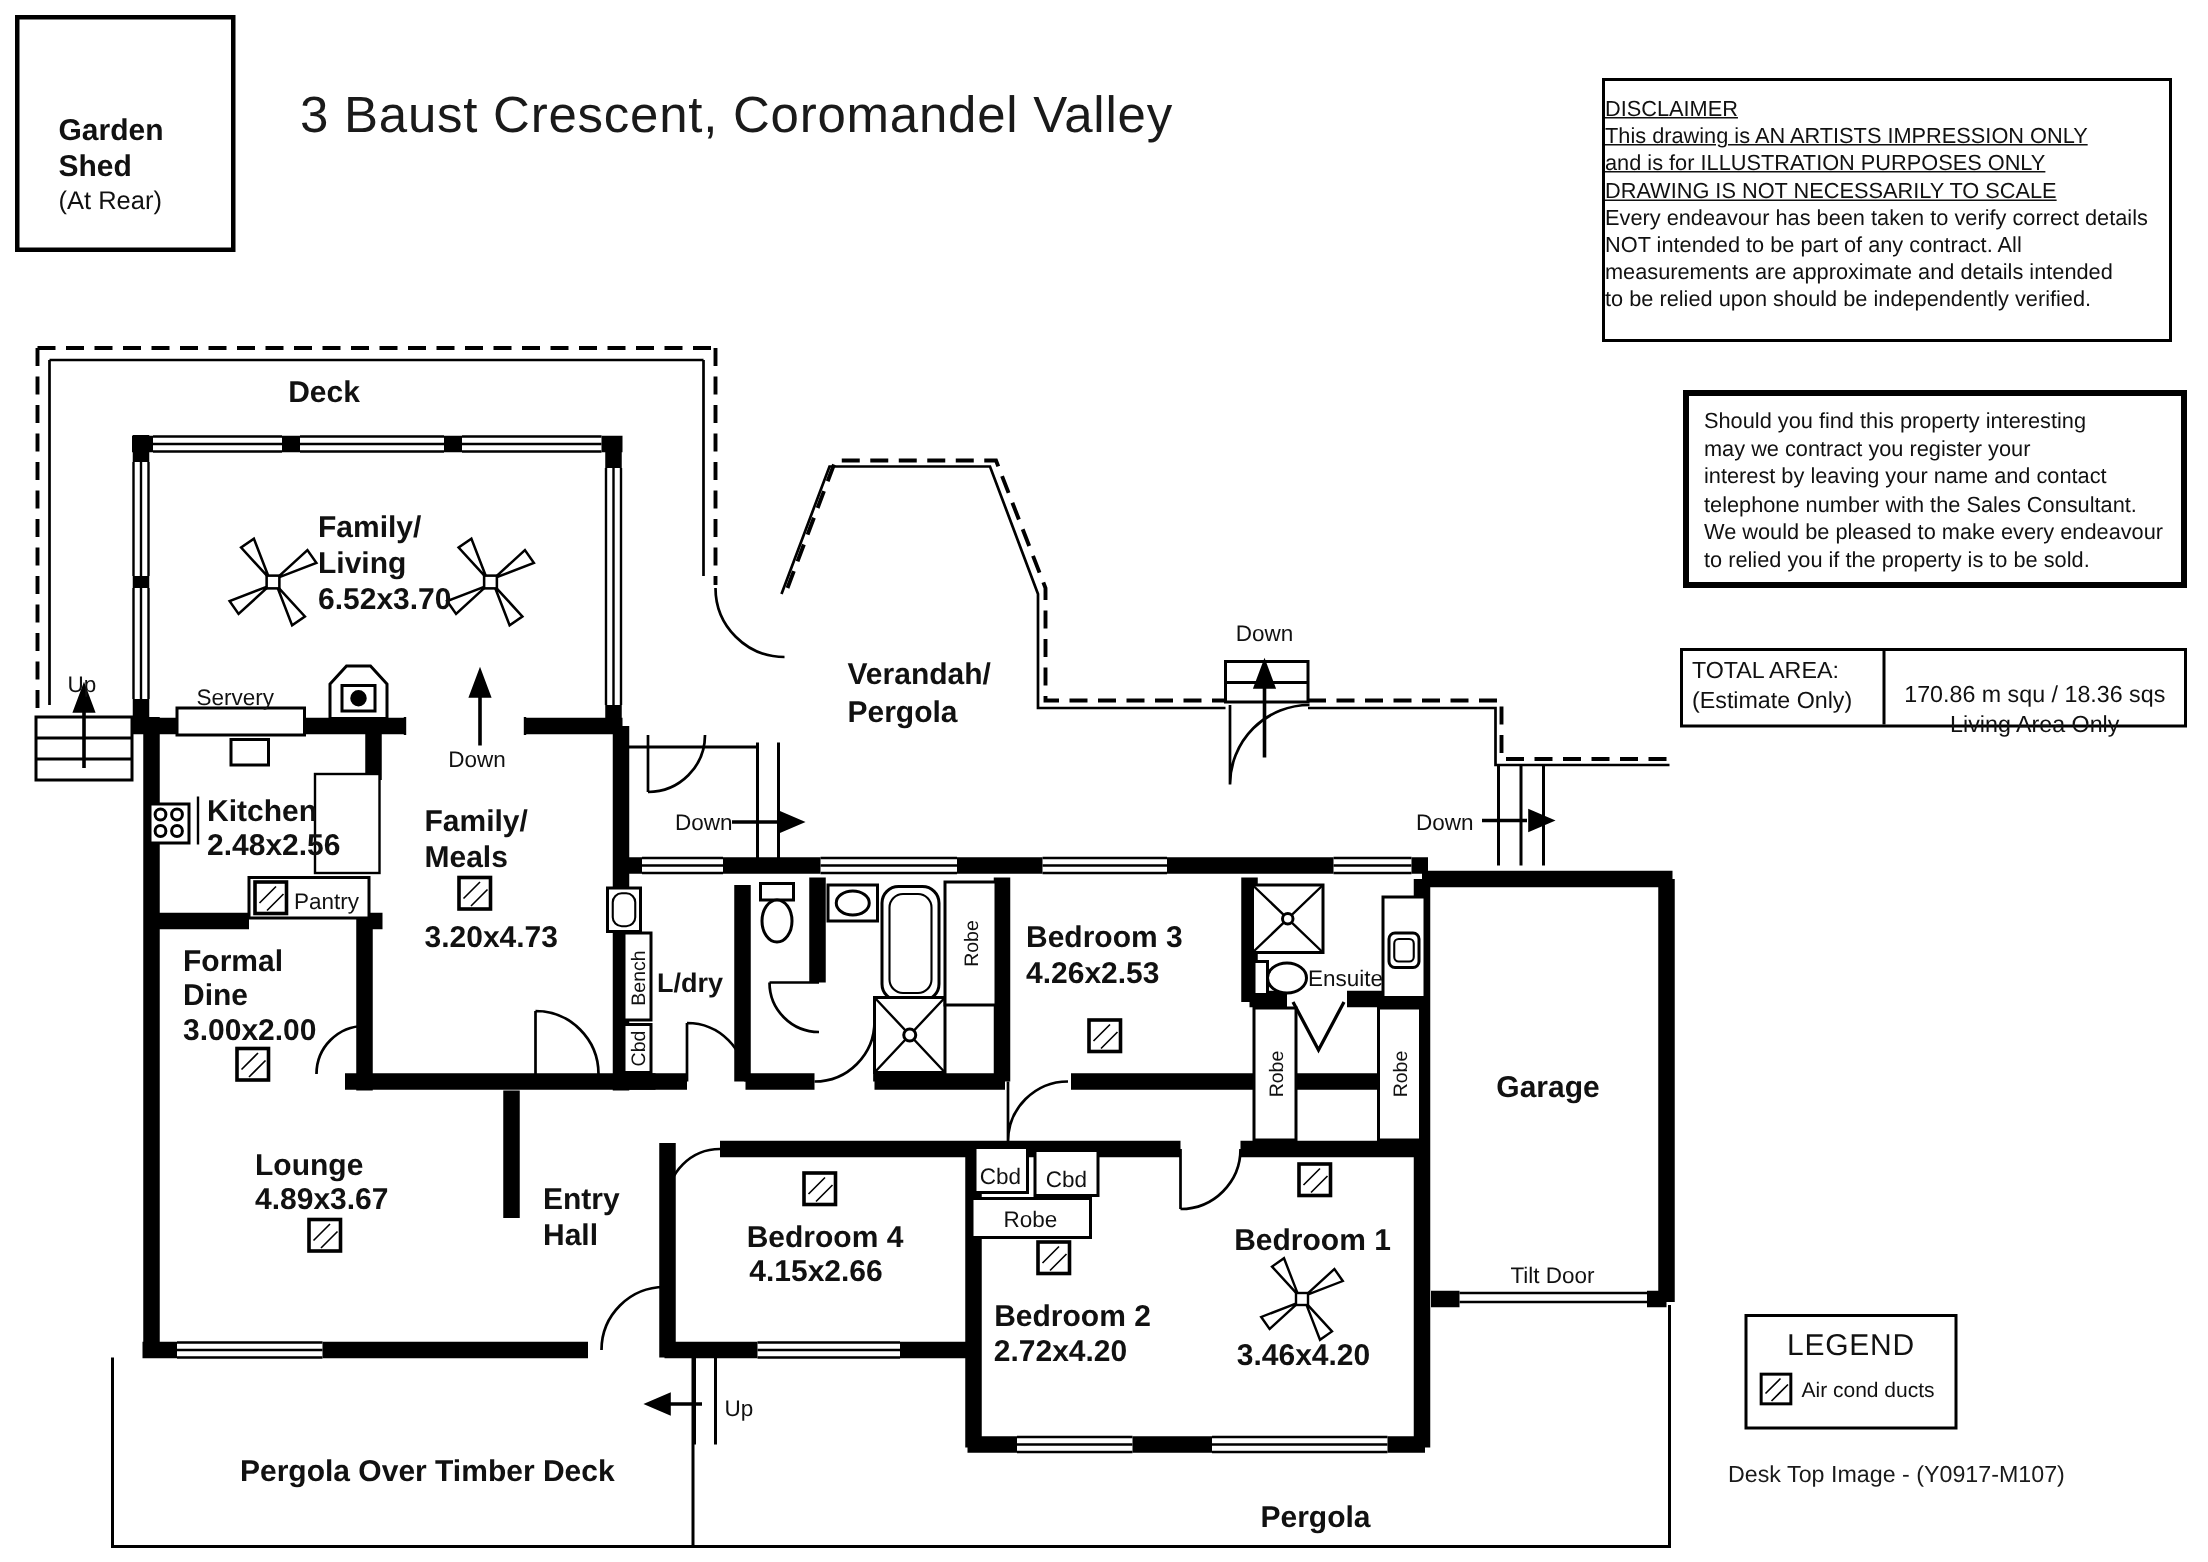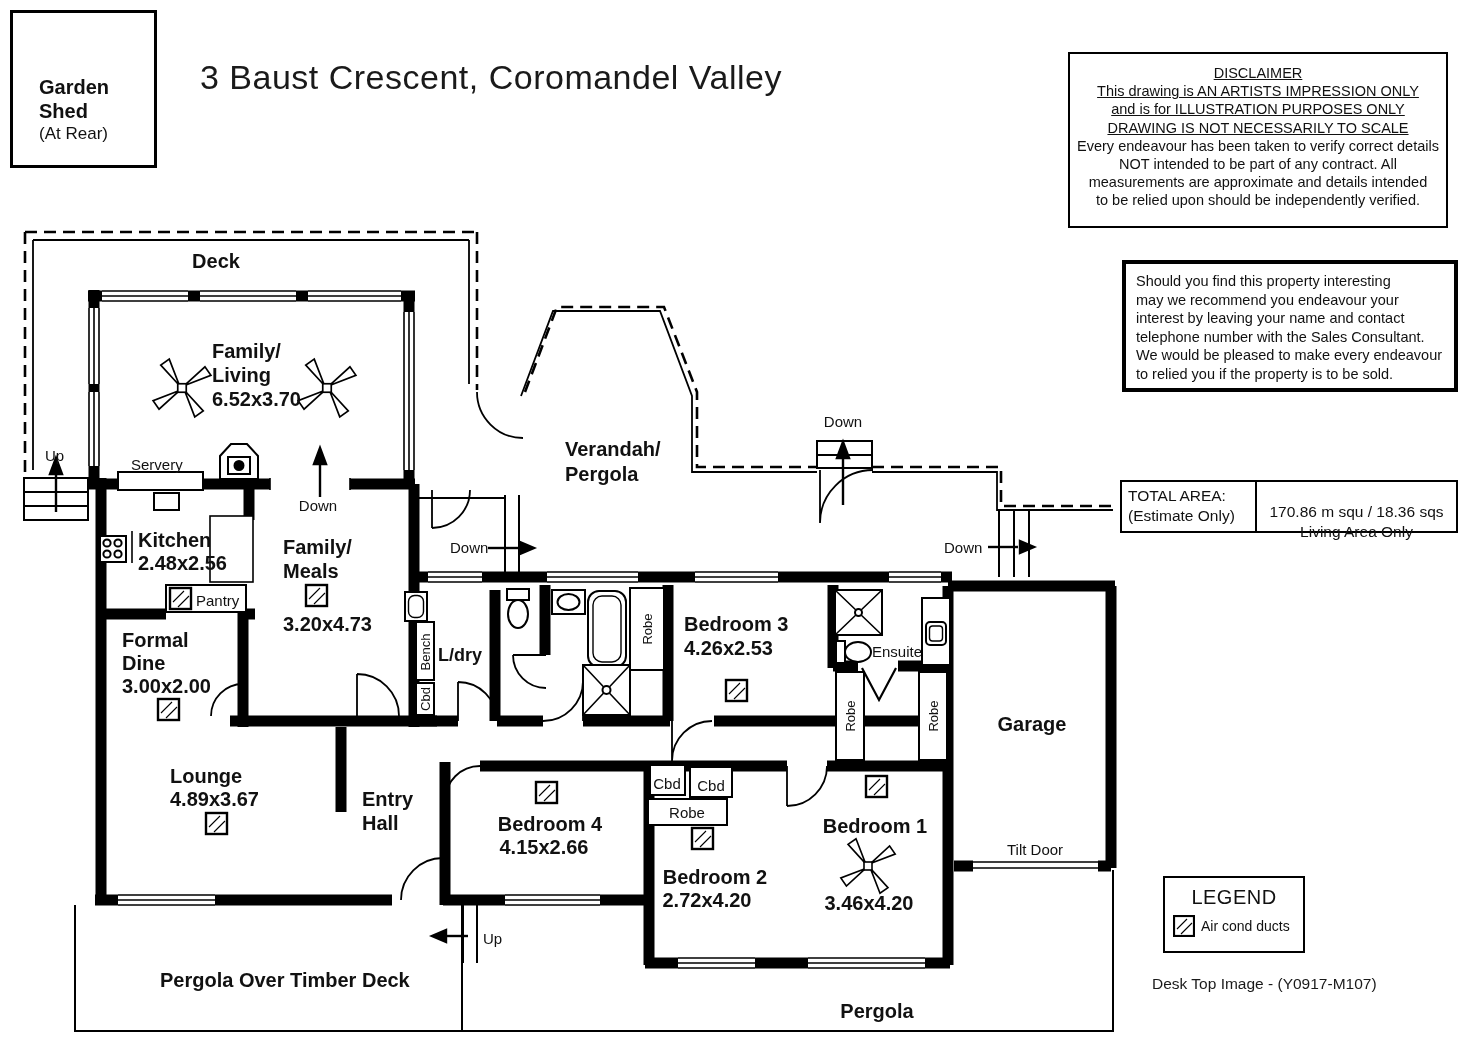--- a/index.html
+++ b/index.html
@@ -7,27 +7,27 @@
        font-family:"Liberation Sans",sans-serif;color:#111;}
   .abs{position:absolute;}
   
   #garden-shed{left:10px;top:10px;width:147px;height:158px;border:3px solid #000;box-sizing:border-box;padding-top:62px;padding-left:26px;}
   #garden-shed .b{font-weight:bold;font-size:20px;line-height:24px;}
   #garden-shed .r{font-size:17px;line-height:22px;}
   
   #title{left:200px;top:58px;font-size:34px;color:#1a1a1a;letter-spacing:.5px;}
   
   #disclaimer{left:1068px;top:52px;width:380px;height:176px;border:2px solid #000;box-sizing:border-box;
-              text-align:center;font-size:14.5px;line-height:18.2px;padding-top:10px;}
+              text-align:left;font-size:14.5px;line-height:18.2px;padding-top:10px;}
   #disclaimer .u{text-decoration:underline;}
   
   #register{left:1122px;top:260px;width:336px;height:132px;border:4px solid #000;box-sizing:border-box;
             font-size:14.5px;line-height:18.5px;padding:8px 0 0 10px;}
   
-  #total-area{left:1120px;top:432px;width:338px;height:53px;border:2.5px solid #000;box-sizing:border-box;display:flex;font-size:15.5px;margin-top:48px;}
+  #total-area{left:1120px;top:432px;width:338px;height:53px;border:2.5px solid #000;box-sizing:border-box;display:flex;font-size:15.5px;}
   #total-area .cell-l{width:135px;border-right:2.5px solid #000;box-sizing:border-box;padding:4px 0 0 6px;line-height:20px;}
   #total-area .cell-r{flex:1;text-align:center;padding-top:20px;line-height:20px;}
   
   #legend{left:1163px;top:876px;width:142px;height:77px;border:2.5px solid #000;box-sizing:border-box;text-align:center;}
   #legend .t{font-size:20px;margin-top:8px;letter-spacing:.5px;}
   #legend .row{display:flex;align-items:center;justify-content:flex-start;margin:6px 0 0 8px;font-size:14px;}
   #legend .row svg{margin-right:6px;}
   
   #footer{left:1152px;top:975px;font-size:15.5px;color:#1a1a1a;}
   
@@ -336,21 +336,21 @@
   <div class="u">and is for ILLUSTRATION PURPOSES ONLY</div>
   <div class="u">DRAWING IS NOT NECESSARILY TO SCALE</div>
   <div>Every endeavour has been taken to verify correct details</div>
   <div>NOT intended to be part of any contract. All</div>
   <div>measurements are approximate and details intended</div>
   <div>to be relied upon should be independently verified.</div>
 </div>
 
 <div class="abs" id="register">
   <div>Should you find this property interesting</div>
-  <div>may we recommend you endeavour your</div>
+  <div>may we contract you register your</div>
   <div>interest by leaving your name and contact</div>
   <div>telephone number with the Sales Consultant.</div>
   <div>We would be pleased to make every endeavour</div>
   <div>to relied you if the property is to be sold.</div>
 </div>
 
 <div class="abs" id="total-area">
   <div class="cell-l">
     <div>TOTAL AREA:</div>
     <div>(Estimate Only)</div>

